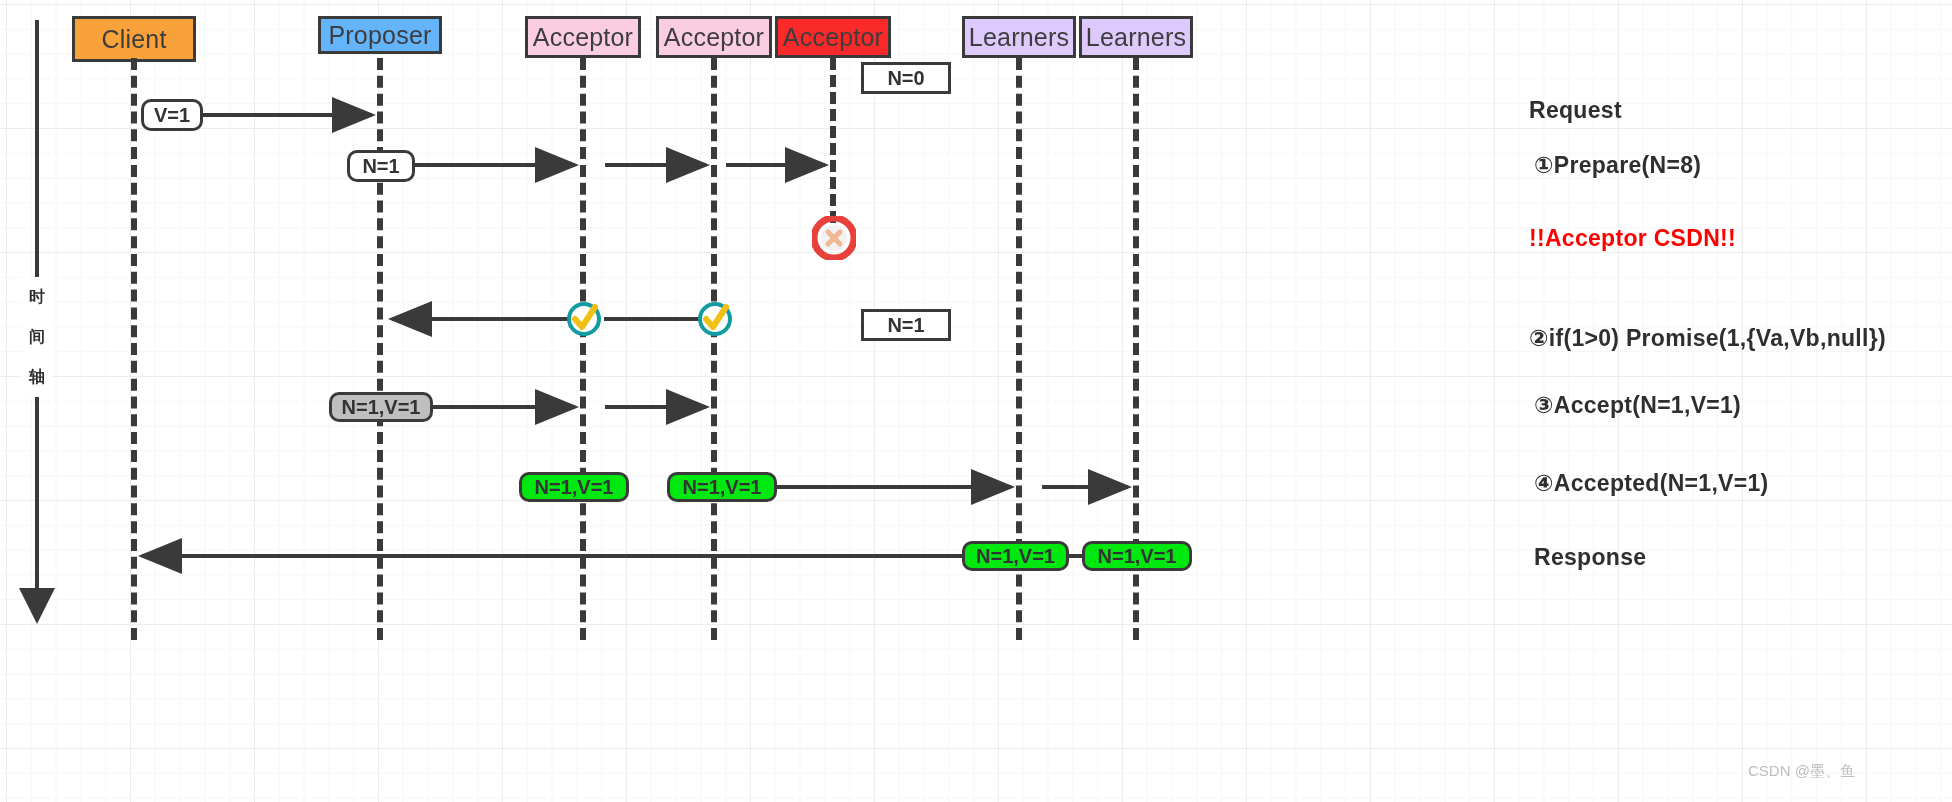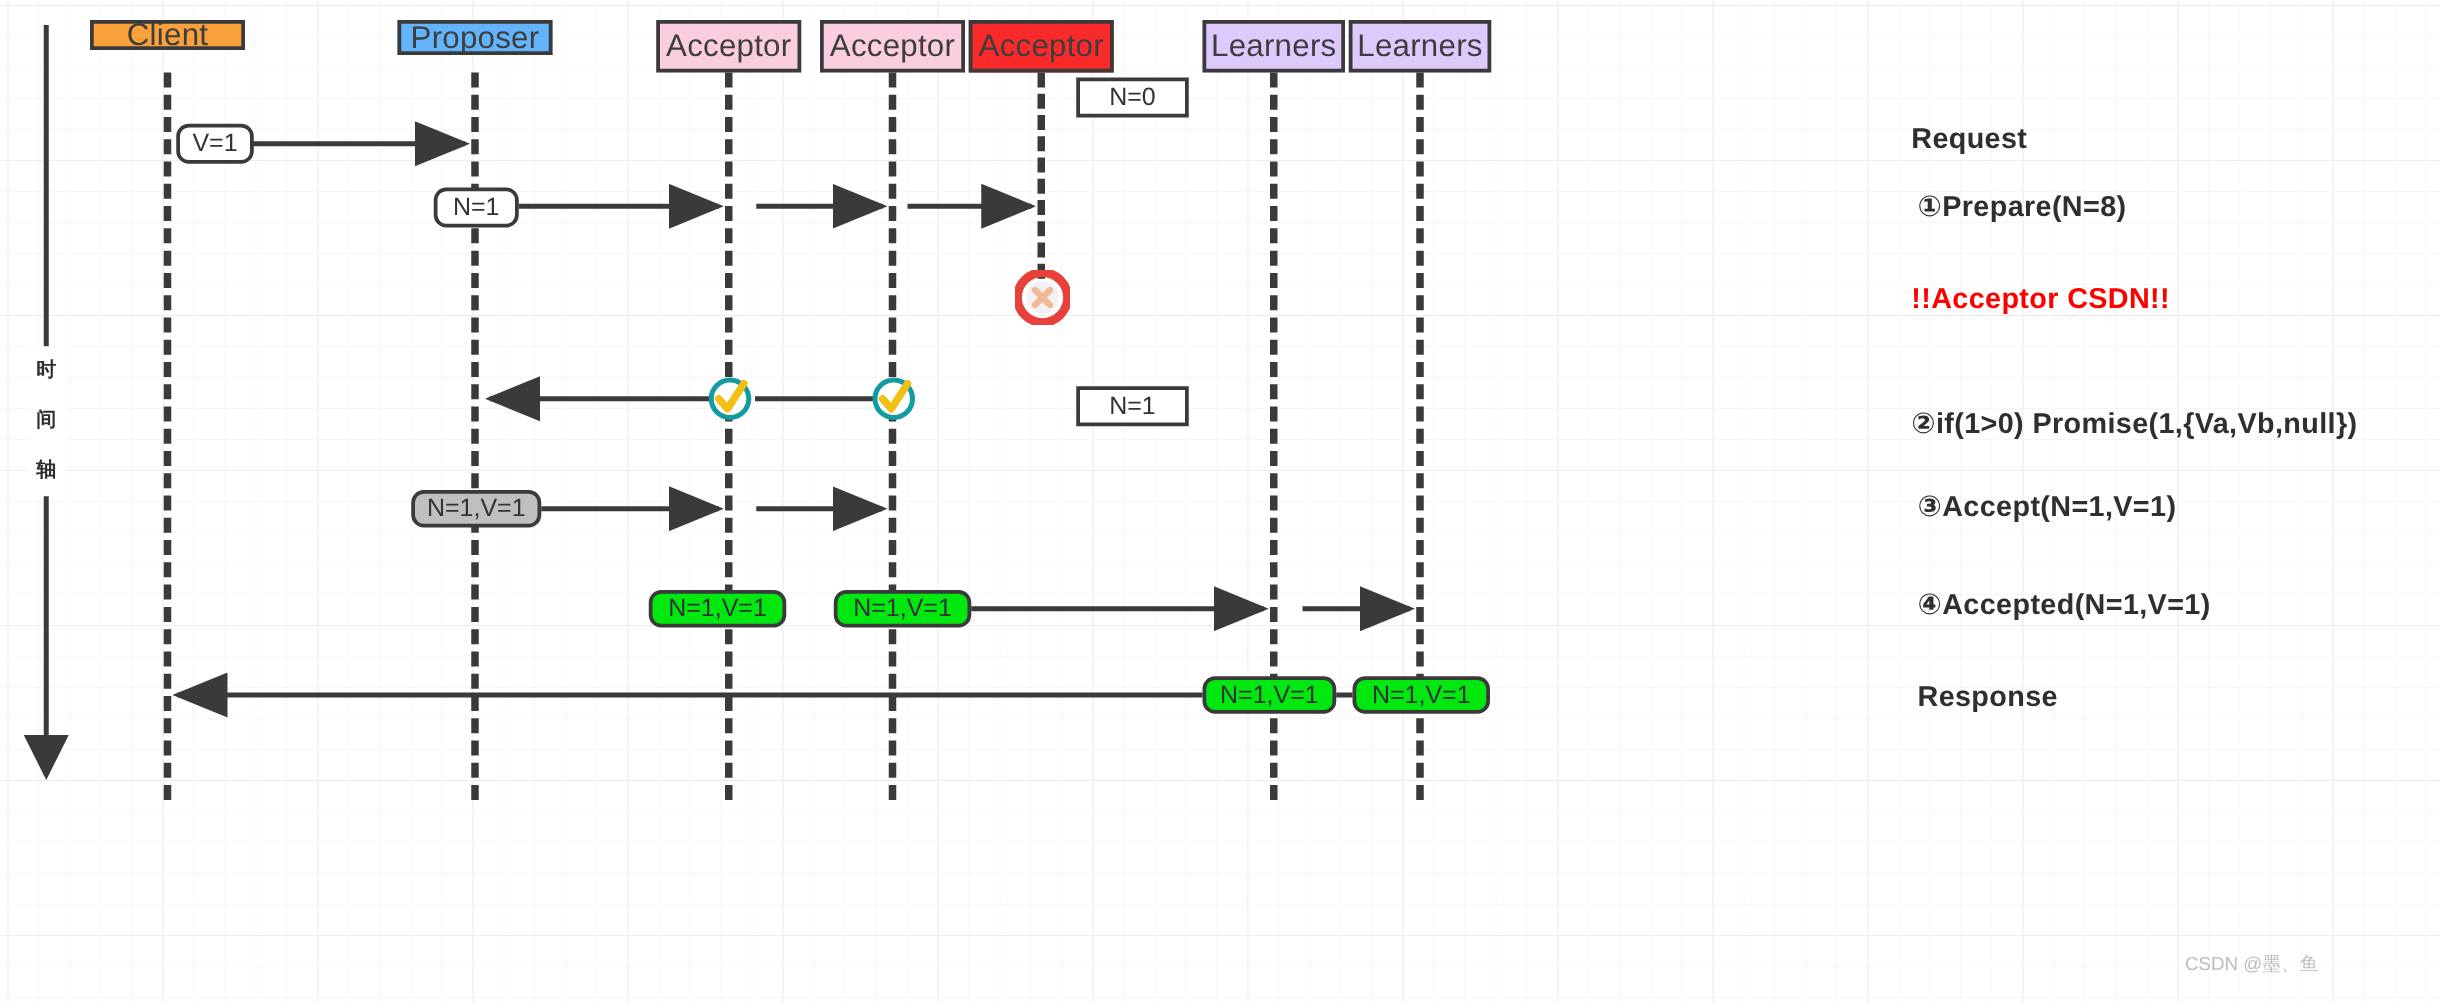--- a/index.html
+++ b/index.html
@@ -43,20 +43,21 @@
   .msgbox{
     position:absolute;
     box-sizing:border-box;
     border:3px solid #3a3a3a;
     display:flex;align-items:center;justify-content:center;
     font-size:20px;
     color:#333333;
     white-space:nowrap;
     background:#ffffff;
     z-index:6;
+    font-weight:bold;
   }
   .msgbox.round{border-radius:10px;}
   .msgbox.grey{background:#bfbfbf;}
   .msgbox.green{background:#00e810;border-color:#3a3a3a;}
   .note{
     position:absolute;
     font-size:23px;
     font-weight:bold;
     color:#2f2f2f;
     white-space:nowrap;
@@ -119,24 +120,24 @@
 
     <line x1="777" y1="487" x2="1011" y2="487" stroke="#3a3a3a" stroke-width="4" marker-end="url(#ah)"></line>
     <line x1="1042" y1="487" x2="1128" y2="487" stroke="#3a3a3a" stroke-width="4" marker-end="url(#ah)"></line>
 
     <line x1="1082" y1="556" x2="1069" y2="556" stroke="#3a3a3a" stroke-width="4"></line>
     <line x1="962" y1="556" x2="142" y2="556" stroke="#3a3a3a" stroke-width="4" marker-end="url(#ah)"></line>
   </svg>
 
   <div class="axis-label" style="left:22px;top:277px;">时间轴</div>
 
-  <div class="actor-box" style="left:72px;top:16px;width:124px;height:24px;background:#f9a13a;">
+  <div class="actor-box" style="left:72px;top:16px;width:124px;height:46px;background:#f9a13a;">
     <span>Client</span>
   </div>
-  <div class="actor-box" style="left:318px;top:16px;width:124px;height:28px;background:#63b4fb;">
+  <div class="actor-box" style="left:318px;top:16px;width:124px;height:38px;background:#63b4fb;">
     <span>Proposer</span>
   </div>
   <div class="actor-box" style="left:525px;top:16px;width:116px;height:42px;background:#fbcde0;">
     <span>Acceptor</span>
   </div>
   <div class="actor-box" style="left:656px;top:16px;width:116px;height:42px;background:#fbcde0;">
     <span>Acceptor</span>
   </div>
   <div class="actor-box" style="left:775px;top:16px;width:116px;height:42px;background:#fa2a2a;">
     <span>Acceptor</span>

